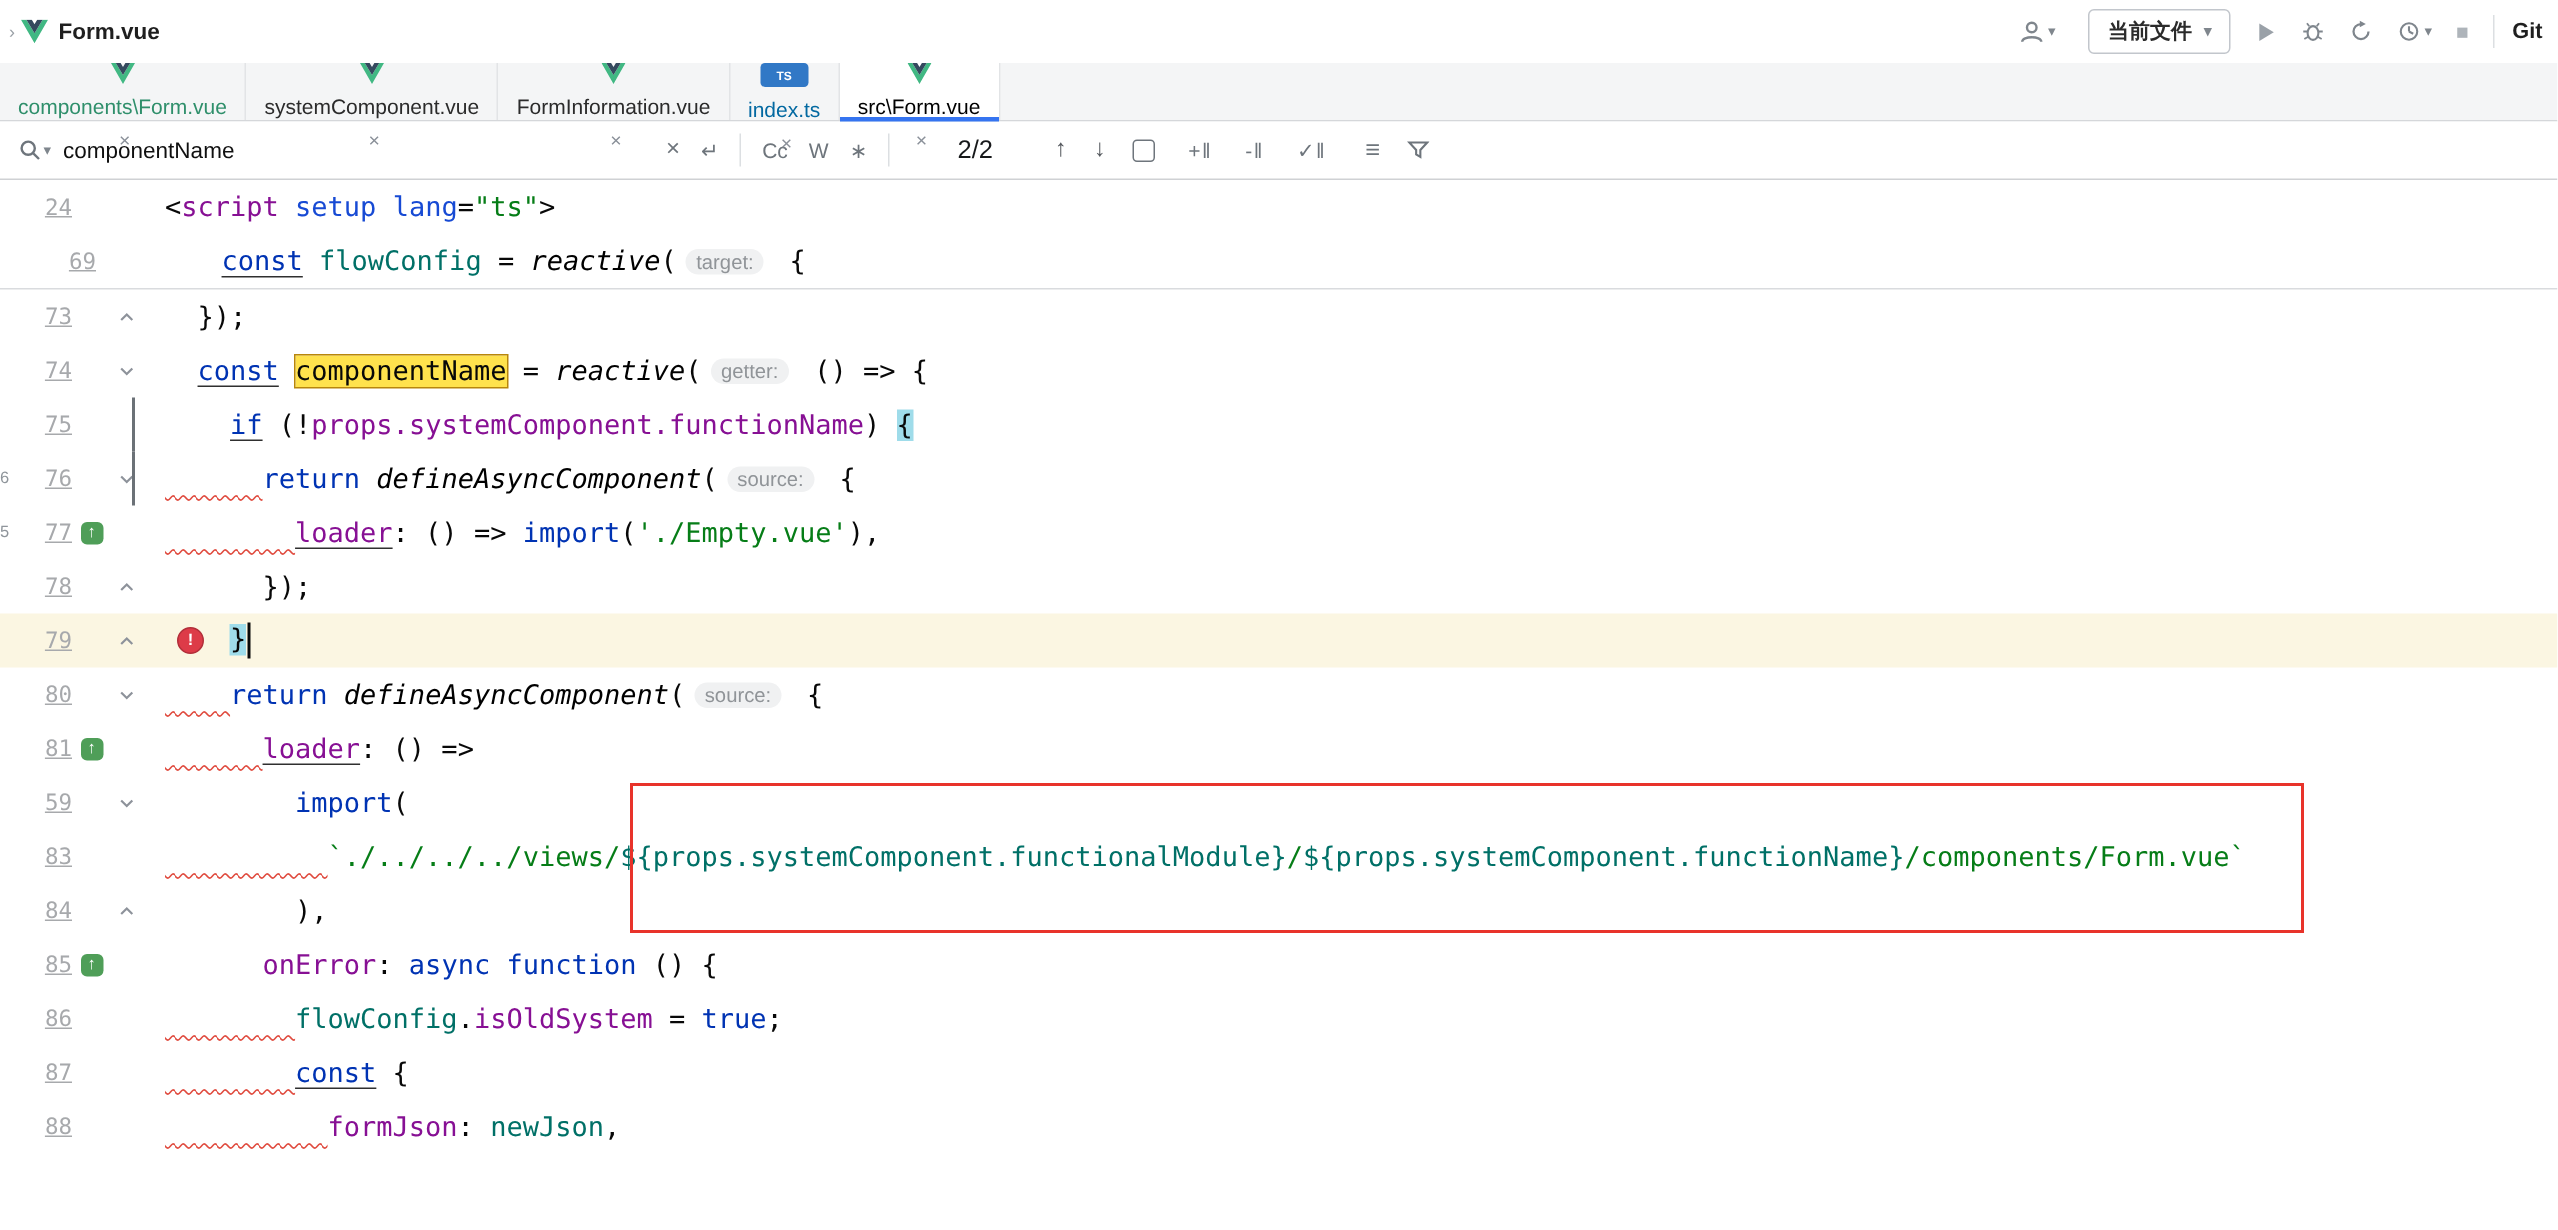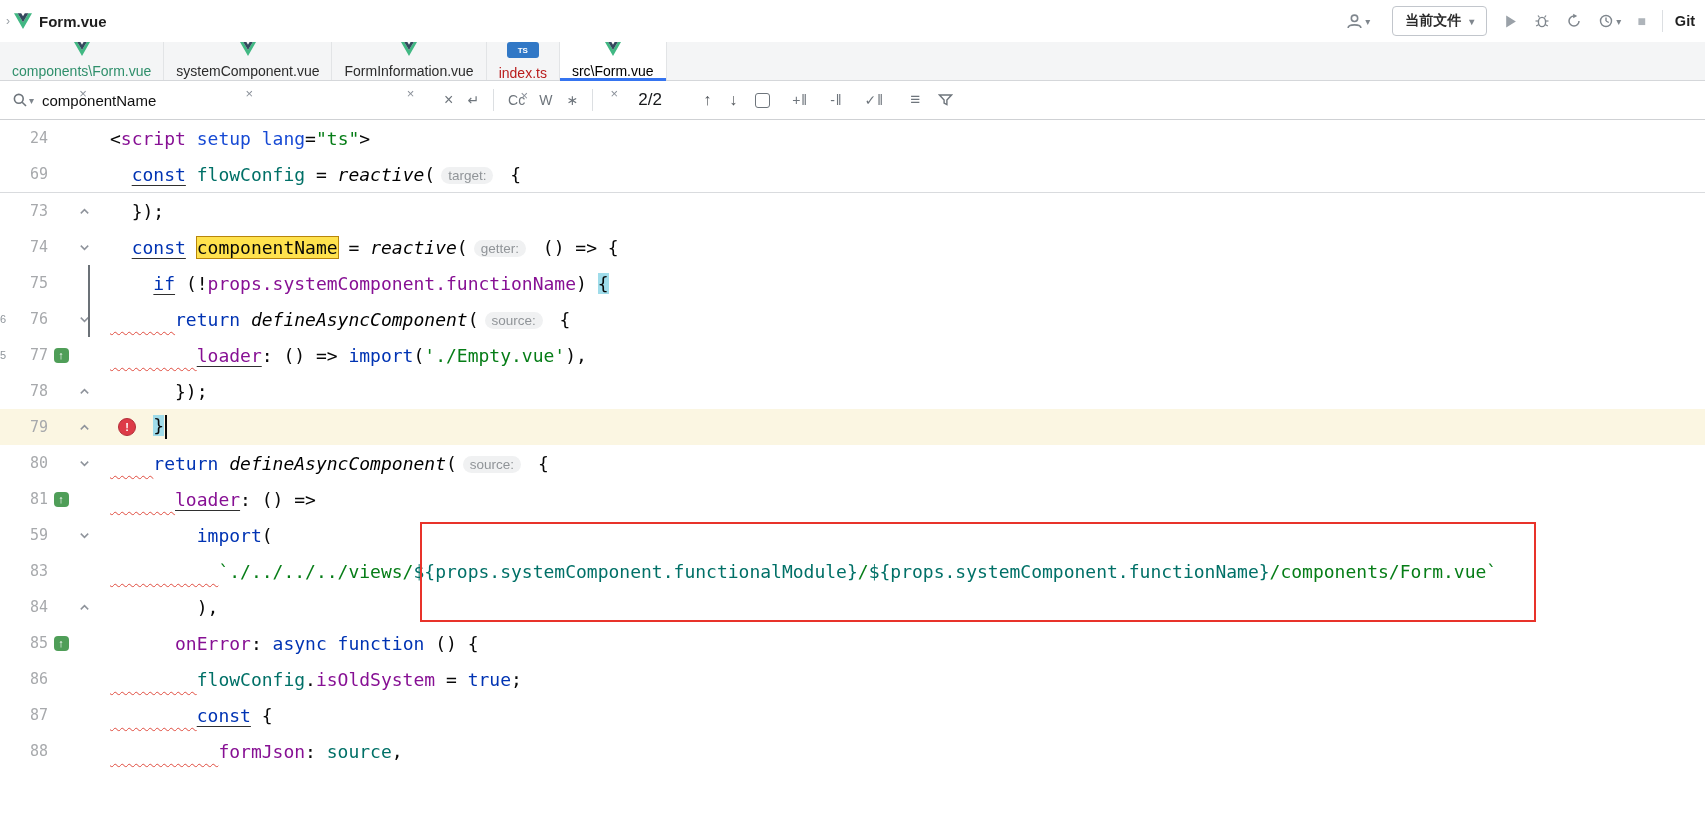--- a/index.html
+++ b/index.html
@@ -35,23 +35,23 @@
   .fb-div{width:1px;height:22px;background:#dcdfe2;margin-left:14px;}
   .fb-count{width:70px;text-align:center;font-size:17px;color:#16181a;margin-left:22px;}
   .fb-arrow{font-size:16px;color:#55595e;margin-left:18px;}
   .fb-box{width:13px;height:13px;border:1.6px solid #6e757c;border-radius:3px;margin-left:18px;}
   .fb-multi{font-size:14px;color:#6e757c;margin-left:22px;letter-spacing:1px;}
 
   
   .editor{position:relative;background:#fff;font-family:"DejaVu Sans Mono","Liberation Mono",monospace;}
   .code-row{display:flex;align-items:center;height:36px;position:relative;white-space:pre;}
   .code-row.current{background:#fbf6e2;}
-  .code-row.sticky-sep{border-bottom:1px solid #d9dbde;}
+  .code-row.sticky-sep{border-bottom:1px solid #d9dbde;padding-left:16px;}
   .left-mark{width:14px;flex:none;font-family:"Liberation Sans",sans-serif;font-size:11px;color:#8f959b;}
-  .ln{width:34px;flex:none;text-align:right;color:#a7a9ac;font-size:15px;}
+  .ln{width:34px;flex:none;text-align:right;color:#a7a9ac;font-size:15px;text-decoration:underline;}
   .g-impl{width:26px;flex:none;display:flex;justify-content:center;}
   .g-fold{width:20px;flex:none;display:flex;justify-content:center;align-items:center;}
   .code-text{margin-left:16px;font-size:18px;color:#080808;}
   .impl-ico{width:15px;height:15px;border-radius:4px;background:#4f9e58;color:#fff;font-size:11px;font-weight:bold;
             display:inline-flex;align-items:center;justify-content:center;font-family:"Liberation Sans",sans-serif;}
   .err-ico{position:absolute;left:118px;top:50%;transform:translateY(-50%);width:16px;height:16px;border-radius:50%;
            background:#dd3b48;border:1px solid #b22f3a;color:#fff;font-size:11px;font-weight:bold;
            display:flex;align-items:center;justify-content:center;font-family:"Liberation Sans",sans-serif;z-index:3;}
   .changebar{position:absolute;left:88px;top:0;height:100%;width:2px;background:#6b7177;}
   .text-caret{display:inline-block;width:2px;height:24px;background:#0a0a0a;vertical-align:middle;margin-left:1px;}
@@ -166,21 +166,21 @@
         <svg width="16" height="14" viewBox="0 0 24 21">
           <polygon points="0,0 4.8,0 12,12 19.2,0 24,0 12,21" fill="#41b883"></polygon>
           <polygon points="4.8,0 9.6,0 12,4 14.4,0 19.2,0 12,12" fill="#34495e"></polygon>
         </svg>
       </span>
       <span class="tab-label" style="color: rgb(43, 43, 43);">FormInformation.vue</span>
       <span class="tab-close">×</span>
     </div>
     <div class="tab">
       <span class="ts-ico">TS</span>
-      <span class="tab-label" style="color: #b91c1c;">index.ts</span>
+      <span class="tab-label" style="color: #0369a1;">index.ts</span>
       <span class="tab-close">×</span>
     </div>
     <div class="tab active">
       <span>
         <svg width="16" height="14" viewBox="0 0 24 21">
           <polygon points="0,0 4.8,0 12,12 19.2,0 24,0 12,21" fill="#41b883"></polygon>
           <polygon points="4.8,0 9.6,0 12,4 14.4,0 19.2,0 12,12" fill="#34495e"></polygon>
         </svg>
       </span>
       <span class="tab-label" style="color: rgb(0, 0, 0); text-align: center;">src\Form.vue</span>
@@ -254,16 +254,16 @@
       <div class="code-row"><span class="left-mark"></span><span class="ln">59</span><span class="g-impl"></span><span class="g-fold"><span><svg width="13" height="13" viewBox="0 0 14 14">
               <polyline points="3,5 7,9 11,5" fill="none" stroke="#8e939b" stroke-width="1.6"></polyline>
             </svg></span></span><span class="code-text"><span class="tk-pl">        </span><span class="tk-kw">import</span><span class="tk-pl">(</span></span></div>
       <div class="code-row"><span class="left-mark"></span><span class="ln">83</span><span class="g-impl"></span><span class="g-fold"></span><span class="code-text"><span class="tk-sq">          </span><span class="tk-str">`./../../../views/</span><span class="tk-interp">${props.systemComponent.functionalModule}</span><span class="tk-str">/</span><span class="tk-interp">${props.systemComponent.functionName}</span><span class="tk-str">/components/Form.vue`</span></span></div>
       <div class="code-row"><span class="left-mark"></span><span class="ln">84</span><span class="g-impl"></span><span class="g-fold"><span><svg width="13" height="13" viewBox="0 0 14 14">
               <polyline points="3,9 7,5 11,9" fill="none" stroke="#8e939b" stroke-width="1.6"></polyline>
             </svg></span></span><span class="code-text"><span class="tk-pl">        ),</span></span></div>
       <div class="code-row"><span class="left-mark"></span><span class="ln">85</span><span class="g-impl"><span class="impl-ico">↑</span></span><span class="g-fold"></span><span class="code-text"><span class="tk-pl">      </span><span class="tk-prop">onError</span><span class="tk-pl">: </span><span class="tk-kw">async</span><span class="tk-pl"> </span><span class="tk-kw">function</span><span class="tk-pl"> () {</span></span></div>
       <div class="code-row"><span class="left-mark"></span><span class="ln">86</span><span class="g-impl"></span><span class="g-fold"></span><span class="code-text"><span class="tk-sq">        </span><span class="tk-var">flowConfig</span><span class="tk-pl">.</span><span class="tk-prop">isOldSystem</span><span class="tk-pl"> = </span><span class="tk-kw">true</span><span class="tk-pl">;</span></span></div>
       <div class="code-row"><span class="left-mark"></span><span class="ln">87</span><span class="g-impl"></span><span class="g-fold"></span><span class="code-text"><span class="tk-sq">        </span><span class="tk-kw tk-u">const</span><span class="tk-pl"> {</span></span></div>
-      <div class="code-row"><span class="left-mark"></span><span class="ln">88</span><span class="g-impl"></span><span class="g-fold"></span><span class="code-text"><span class="tk-sq">          </span><span class="tk-prop">formJson</span><span class="tk-pl">: </span><span class="tk-var">source</span><span class="tk-pl">,</span></span></div>
+      <div class="code-row"><span class="left-mark"></span><span class="ln">88</span><span class="g-impl"></span><span class="g-fold"></span><span class="code-text"><span class="tk-sq">          </span><span class="tk-prop">formJson</span><span class="tk-pl">: </span><span class="tk-var">newJson</span><span class="tk-pl">,</span></span></div>
     </div>
   <div class="annot" style="border-color: rgb(232, 51, 42);"></div>
 </div>
 
 </body></html>

